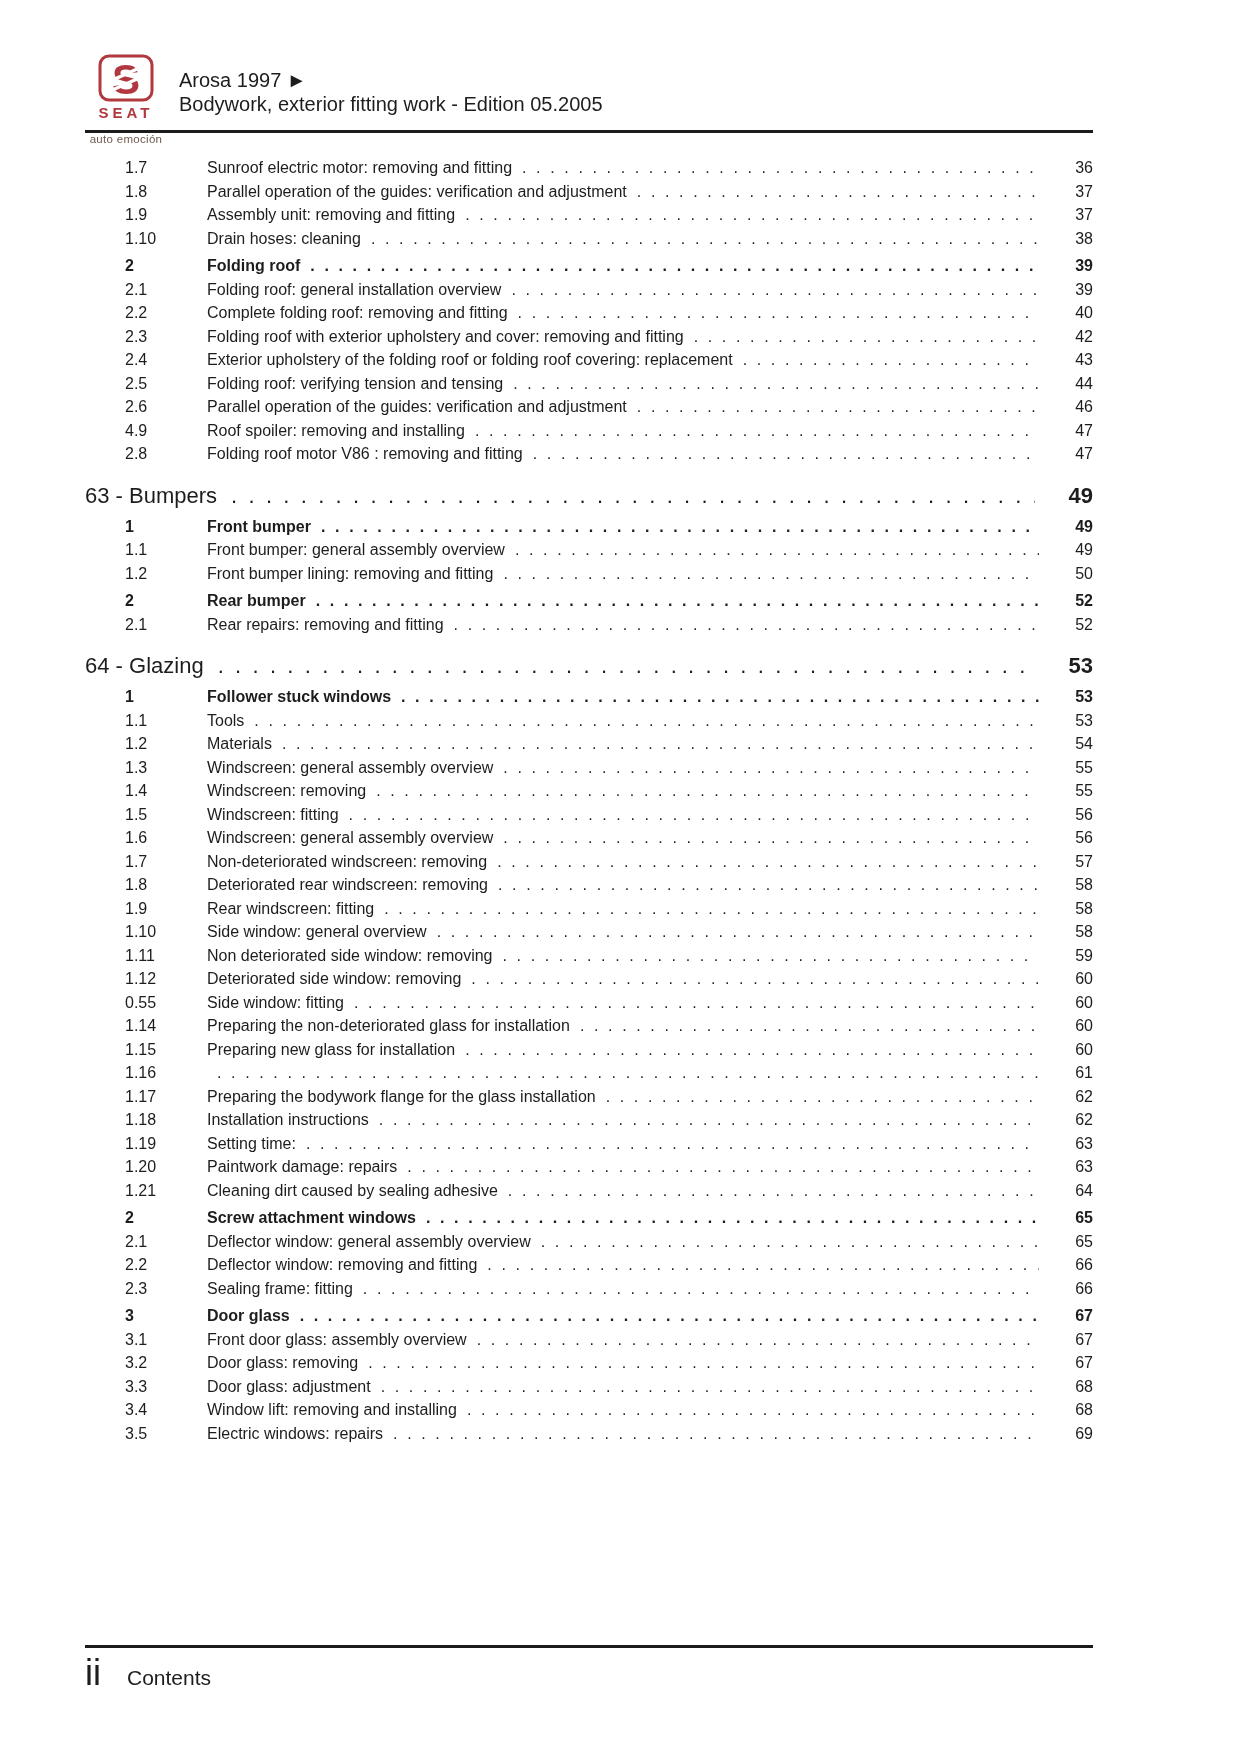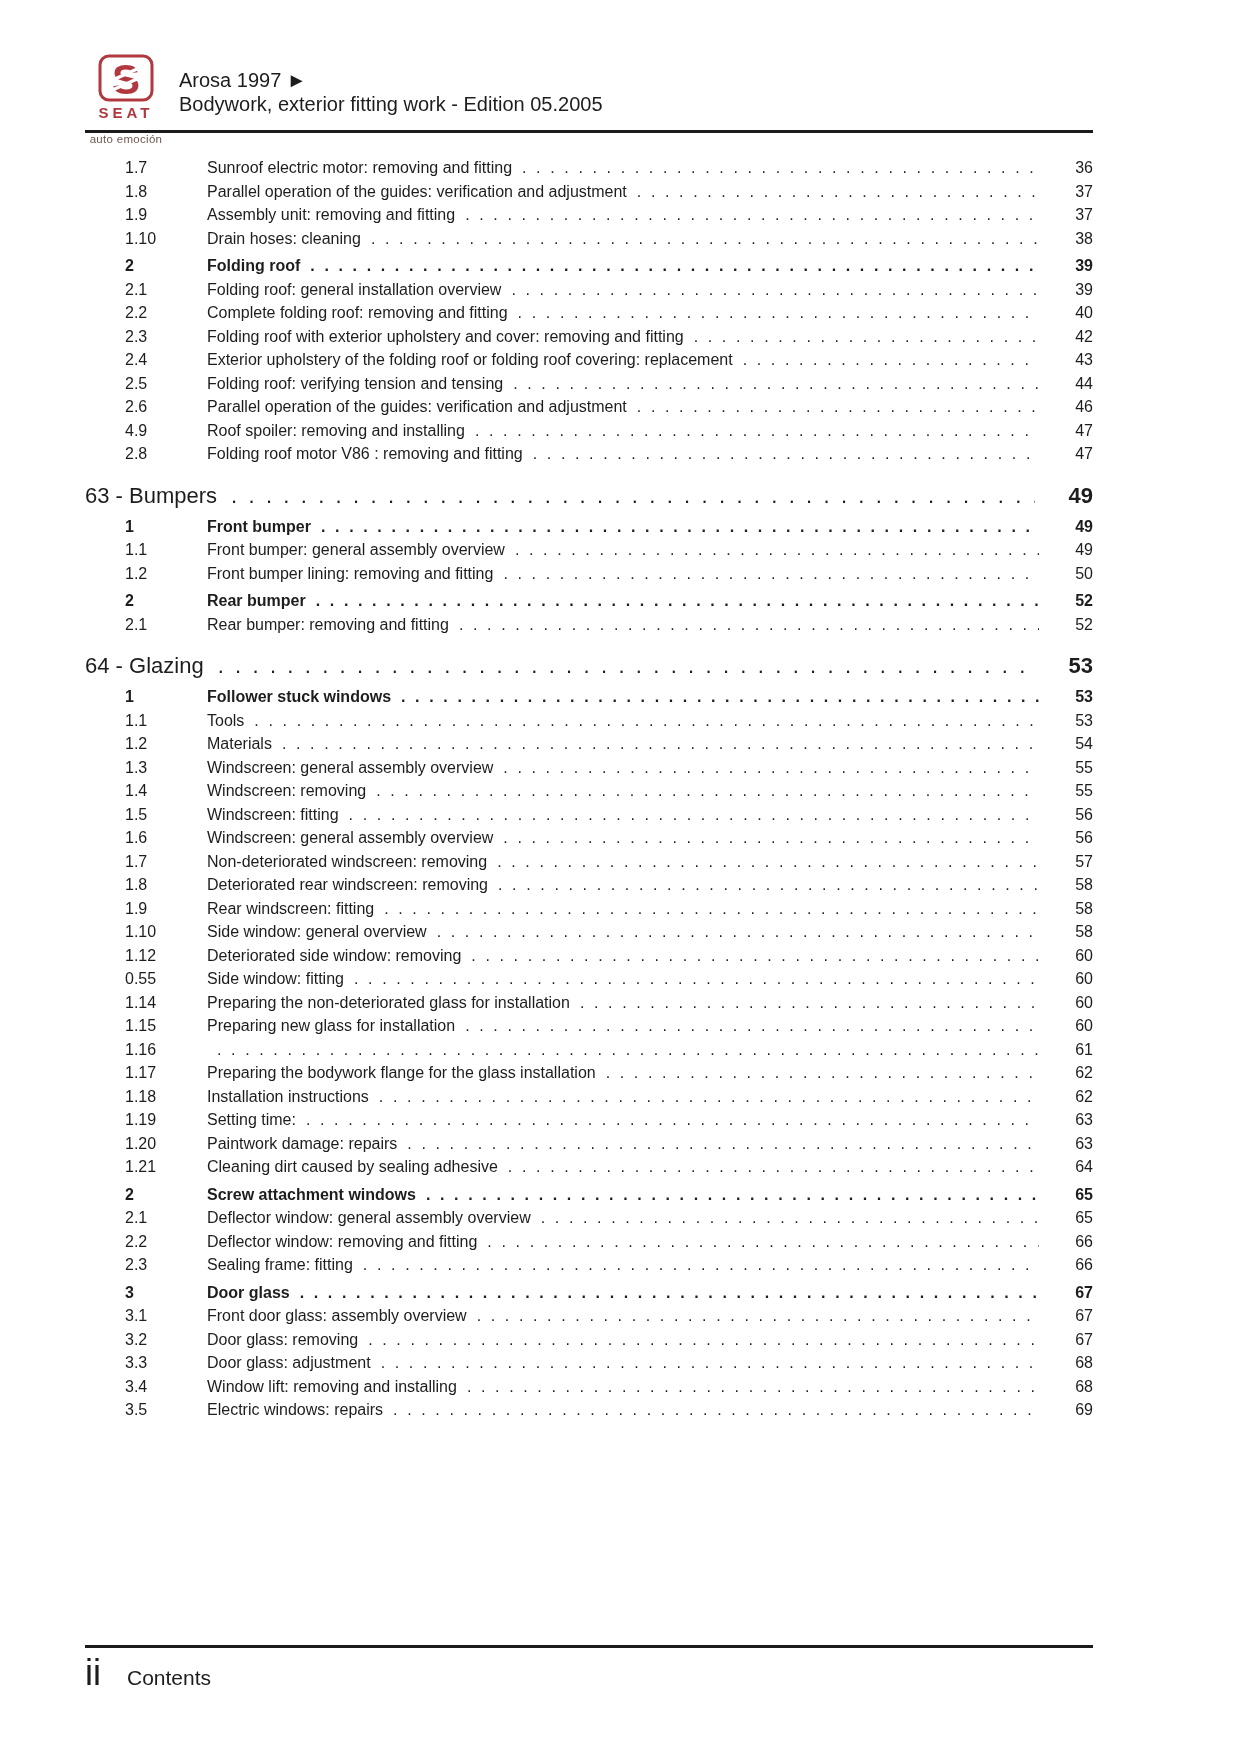--- a/index.html
+++ b/index.html
@@ -173,21 +173,21 @@
           <span class="pageno">50</span>
         </div>
         <div class="toc-row bold">
           <span class="num">2</span>
           <span class="title">Rear bumper</span>
           <span class="lead"></span>
           <span class="pageno">52</span>
         </div>
         <div class="toc-row">
           <span class="num">2.1</span>
-          <span class="title">Rear bumper: removing and fitting</span>
+          <span class="title">Rear repairs: removing and fitting</span>
           <span class="lead"></span>
           <span class="pageno">52</span>
         </div>
       </div>
       <div class="chapter">
         <span class="chapter-label">64 - Glazing</span>
         <span class="lead"></span>
         <span class="pageno">53</span>
       </div>
       <div class="entries">
@@ -249,20 +249,26 @@
           <span class="num">1.9</span>
           <span class="title">Rear windscreen: fitting</span>
           <span class="lead"></span>
           <span class="pageno">58</span>
         </div>
         <div class="toc-row">
           <span class="num">1.10</span>
           <span class="title">Side window: general overview</span>
           <span class="lead"></span>
           <span class="pageno">58</span>
+        </div>
+        <div class="toc-row">
+          <span class="num">1.11</span>
+          <span class="title">Non deteriorated side window: removing</span>
+          <span class="lead"></span>
+          <span class="pageno">59</span>
         </div>
         <div class="toc-row">
           <span class="num">1.12</span>
           <span class="title">Deteriorated side window: removing</span>
           <span class="lead"></span>
           <span class="pageno">60</span>
         </div>
         <div class="toc-row">
           <span class="num">0.55</span>
           <span class="title">Side window: fitting</span>

